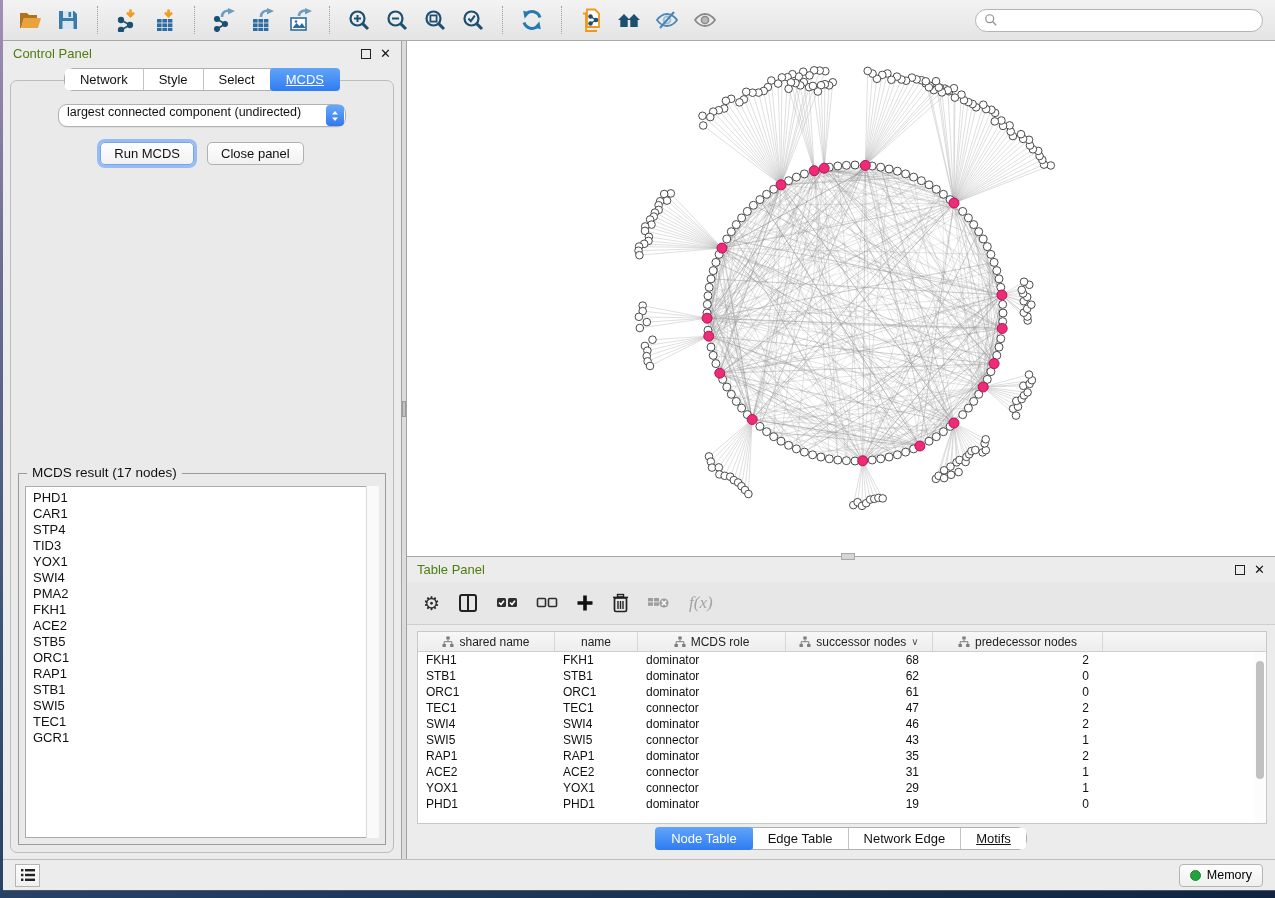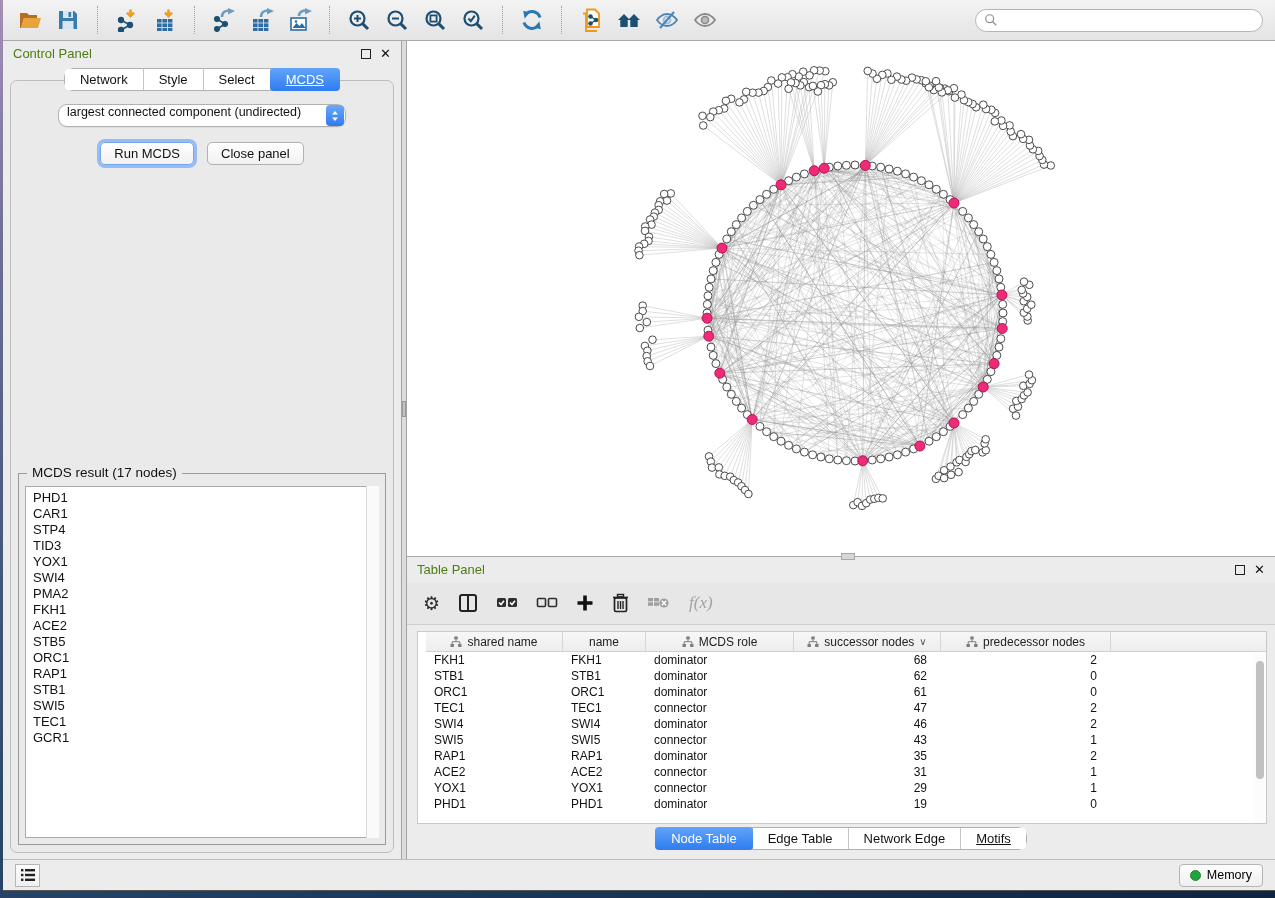--- a/index.html
+++ b/index.html
@@ -75,21 +75,21 @@
   .net-title { position:absolute; left:0; right:0; text-align:center; font-size:12.5px; color:#222; }
   .net-canvas { flex:1; background:#fff; position:relative; overflow:hidden; }
   .h-grip { position:absolute; bottom:-4px; left:50%; width:14px; height:7px; background:#d6d6d6; border:1px solid #a8a8a8; z-index:3; }
   
   .table-panel { flex:1 1 auto; background:#ececec; display:flex; flex-direction:column; min-height:0; }
   .tp-toolbar { height:43px; background:#e7e7e7; border-bottom:1px solid #cfcfcf; display:flex; align-items:center; gap:18px; padding:0 16px; flex:0 0 auto; }
   .tp-btn { border:none; background:transparent; display:flex; align-items:center; justify-content:center; cursor:pointer; height:26px; }
   .tp-btn svg { display:block; }
   .gear-glyph { font-size:19px; color:#2d2d2d; line-height:1; font-family:"DejaVu Sans", sans-serif; }
   .fx-label { font-family:"Liberation Serif", "DejaVu Serif", serif; font-style:italic; font-size:17px; color:#a3a3a3; }
-  .table-wrap { flex:1 1 auto; margin:6px 8px 0 10px; background:#fff; border:1px solid #c9c9c9; position:relative; overflow:hidden; display:flex; flex-direction:column;padding-left:8px; }
+  .table-wrap { flex:1 1 auto; margin:6px 8px 0 10px; background:#fff; border:1px solid #c9c9c9; position:relative; overflow:hidden; display:flex; flex-direction:column; }
   .thead { display:flex; height:20px; background:linear-gradient(#f7f7f7,#ededed); border-bottom:1px solid #cfcfcf; flex:0 0 auto; }
   .th { display:flex; align-items:center; justify-content:center; gap:5px; font-size:12px; color:#222; border-right:1px solid #d6d6d6; overflow:hidden; white-space:nowrap; }
   .th svg { flex:0 0 auto; }
   .sort-chev { font-size:10px; color:#555; }
   .tbody { flex:1 1 auto; overflow:hidden; }
   .tr { display:flex; height:16px; align-items:center; }
   .td { font-size:12px; color:#111; white-space:nowrap; overflow:hidden; }
   .td.left { padding-left:8px; text-align:left; }
   .td.right { padding-right:14px; text-align:right; }
   .tscroll { position:absolute; top:21px; bottom:0; right:0; width:12px; background:#fcfcfc; }

